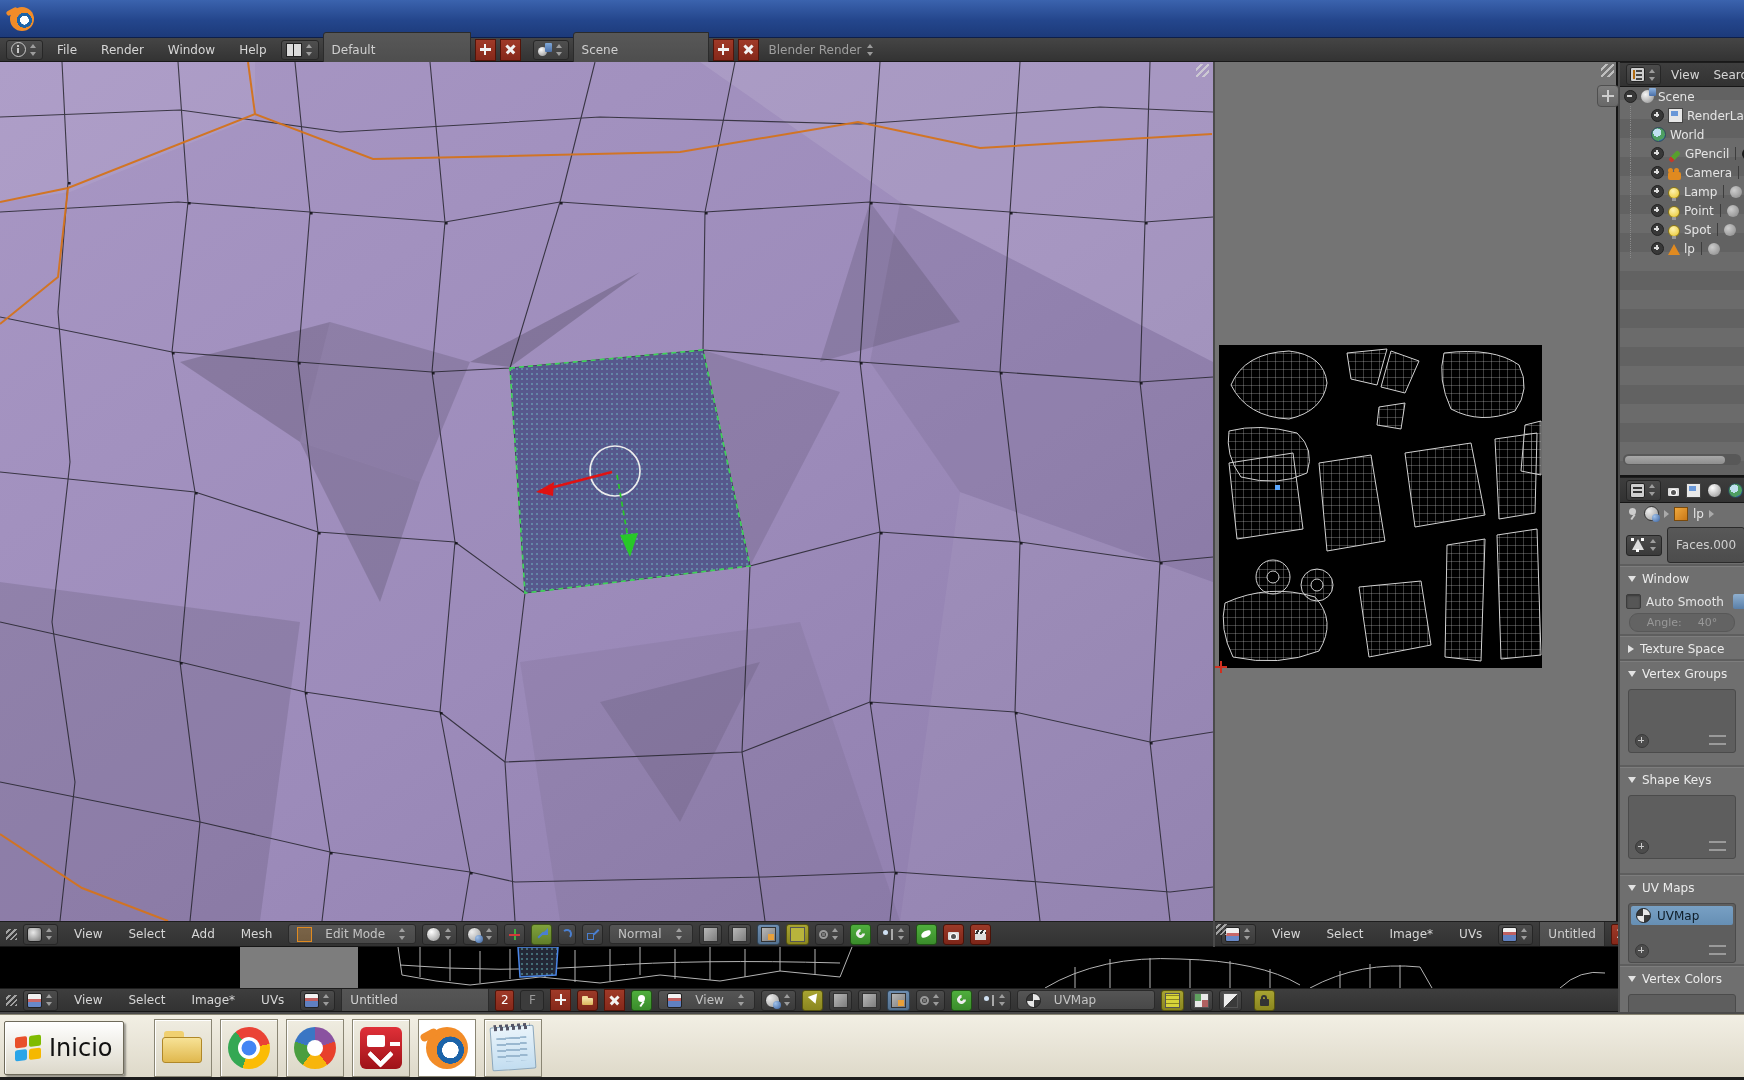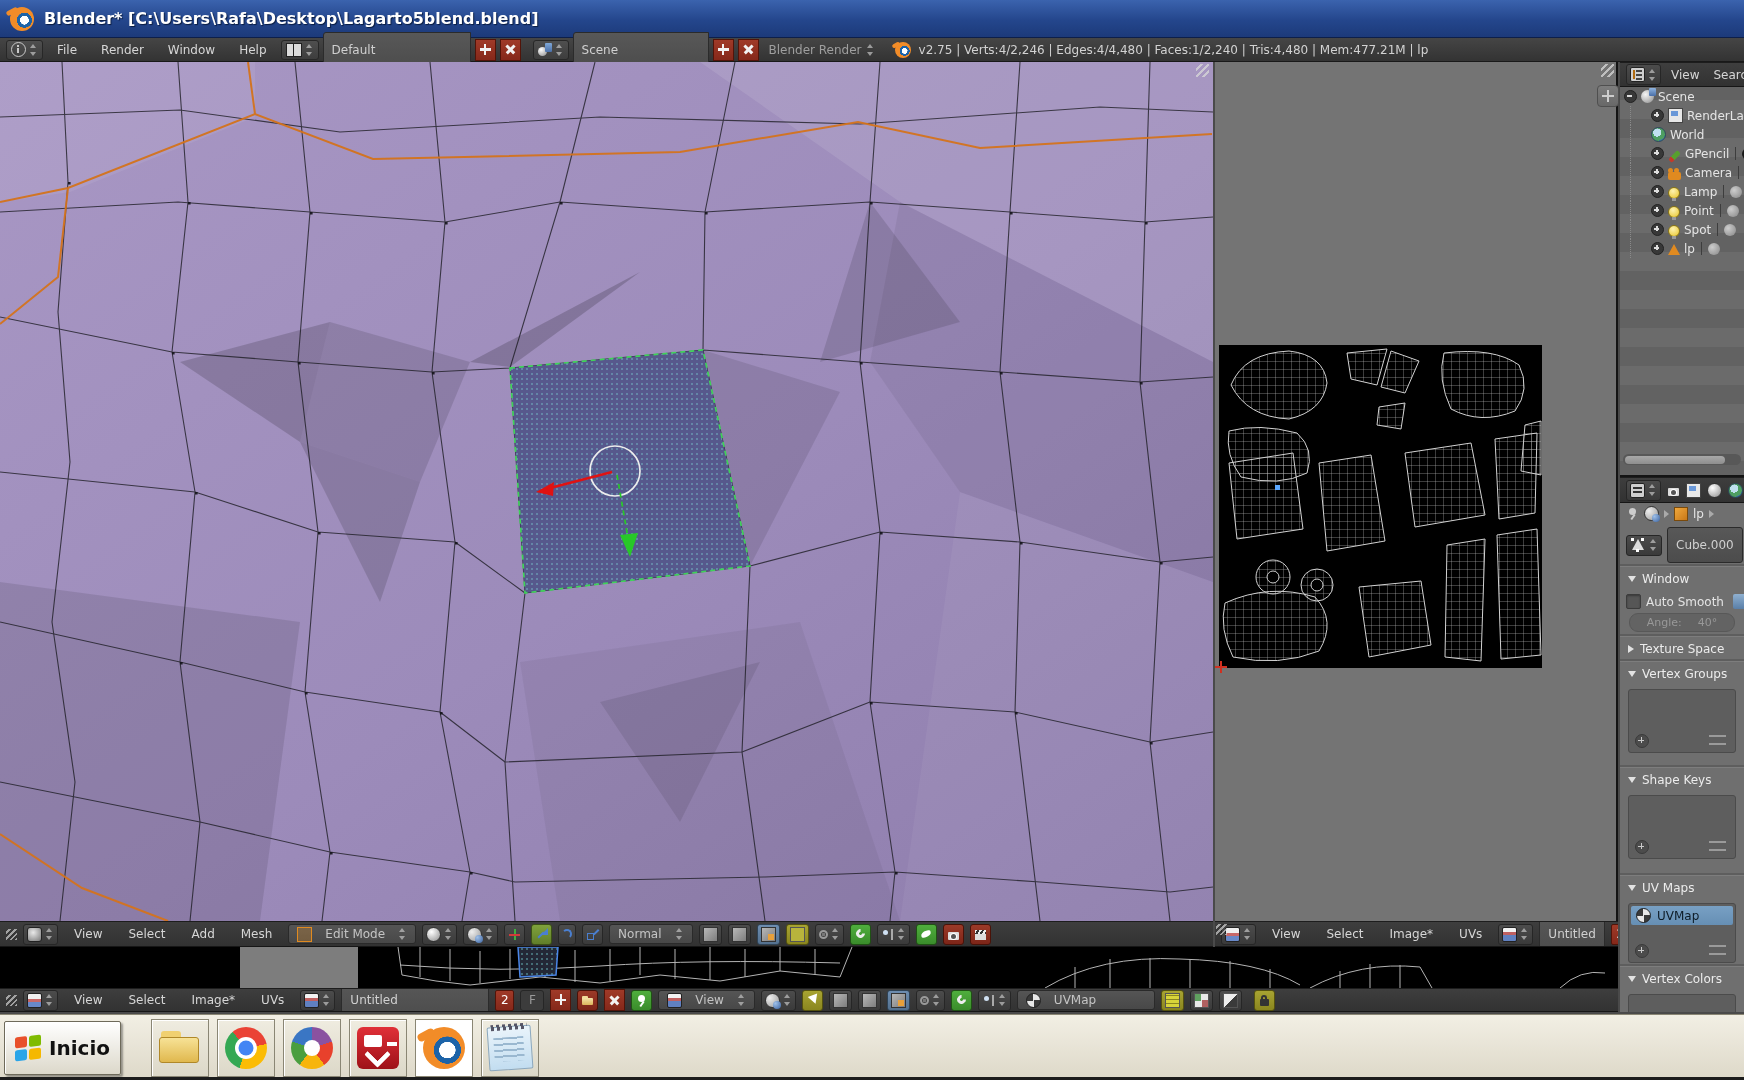--- a/index.html
+++ b/index.html
@@ -179,21 +179,21 @@
   #float-plus{position:absolute;left:1597px;top:85px;width:20px;height:20px;background:linear-gradient(#7d7d7d,#686868);border:1px solid #4f4f4f;border-radius:4px;}
   #float-plus::before{content:"";position:absolute;left:4px;top:8.6px;width:12px;height:2.6px;background:#cdcdcd;}
   #float-plus::after{content:"";position:absolute;left:8.6px;top:4px;width:2.6px;height:12px;background:#cdcdcd;}
   
   #taskbar{position:absolute;left:0;top:1014px;width:1744px;height:66px;background:linear-gradient(#f2efe4,#ddd8c8);
            border-top:1px solid #8a8674;display:flex;align-items:center;gap:8px;padding-left:4px;box-sizing:border-box;}
   #taskbar::after{content:"";position:absolute;left:0;bottom:0;width:100%;height:3px;background:#1c1c1c;}
   #start-btn{height:54px;min-width:108px;background:linear-gradient(#ffffff,#dcd8ca);border:1px solid #6e6a5a;
              border-radius:2px;box-shadow:inset 1px 1px 0 #fff,2px 2px 2px rgba(0,0,0,.35);
              display:flex;align-items:center;gap:8px;padding:0 10px;box-sizing:border-box;}
-  #start-btn .start-text{font-size:20px;font-weight:bold;color:#111;}
+  #start-btn .start-text{font-size:24px;font-weight:normal;color:#111;}
   .winflag{width:26px;height:24px;display:grid;grid-template-columns:12px 12px;grid-template-rows:11px 11px;gap:2px;transform:skewY(-6deg);}
   .winflag i{border-radius:2px;}
   .winflag i:nth-child(1){background:#e8502a;} .winflag i:nth-child(2){background:#7fbb00;}
   .winflag i:nth-child(3){background:#2aa5e8;} .winflag i:nth-child(4){background:#f5b800;}
   .qlbtn{width:56px;height:56px;background:linear-gradient(#efece0,#dcd8c8);border:1px solid #8a8674;
          box-shadow:inset 1px 1px 0 #fff;display:flex;align-items:center;justify-content:center;}
   .qlbtn.white{background:#fff;}
   .tico{width:42px;height:42px;position:relative;}
   .tico-folder{background:transparent;}
   .tico-folder::before{content:"";position:absolute;left:2px;top:4px;width:20px;height:9px;background:#f0d070;border-radius:3px 3px 0 0;}
@@ -214,21 +214,20 @@
   .fbtn{height:19px;min-width:16px;display:flex;align-items:center;justify-content:center;background:#3c3c3c;border:1px solid #262626;border-radius:3px;color:#9a9a9a;padding:0 3px;flex:0 0 auto;}
   .users-red{height:19px;min-width:17px;display:flex;align-items:center;justify-content:center;background:linear-gradient(#a03a28,#85281a);border:1px solid #521409;border-radius:2px;color:#fff;flex:0 0 auto;}
 </style>
 </head>
 <body>
 
 <div class="screen">
 
   <div id="titlebar">
     <span class="blender-logo"></span>
-    <span class="title">Blender* [C:\Users\Rafa\Desktop\Lagarto5blend.blend]</span>
   </div>
 
   <div id="infobar">
     <span class="ibtn">
         <span class="circle-i"></span>
         <span class="ud"></span>
       </span>
     <span class="menu-label">File</span>
     <span class="menu-label">Render</span>
     <span class="menu-label">Window</span>
@@ -244,24 +243,20 @@
         <span class="scene-ico"></span>
         <span class="ud"></span>
       </span>
     <span class="field" style="width:118px">Scene</span>
     <span class="red-btn rplus"></span>
     <span class="red-btn rx"></span>
     <span class="engine" style="">
         <span>Blender Render</span>
         <span class="ud"></span>
       </span>
-    <span id="stats">
-      <span class="blender-logo small"></span>
-      <span>v2.75 | Verts:4/2,246 | Edges:4/4,480 | Faces:1/2,240 | Tris:4,480 | Mem:477.21M | lp</span>
-    </span>
   </div>
 
   <div class="area" id="v3d-canvas">
     <svg width="1213" height="859" viewBox="0 0 1213 859">
       <defs>
         <linearGradient id="bgp" x1="0" y1="0" x2="1" y2="1">
           <stop offset="0" stop-color="#a897c4"></stop>
             <stop offset="0.55" stop-color="#9c8bba"></stop>
             <stop offset="1" stop-color="#8e7dac"></stop>
         </linearGradient>
@@ -651,21 +646,21 @@
         <span class="chev"></span>
         <span class="ocube"></span>
         <span>lp</span>
         <span class="chev"></span>
       </div>
       <div class="prow">
         <span class="hbtn">
             <span class="meshdata-ico"></span>
             <span class="ud"></span>
           </span>
-        <span class="field" style="width:76px;border-radius:3px">Cube.000</span>
+        <span class="field" style="width:76px;border-radius:3px">Faces.000</span>
       </div>
       <div class="phead">
           <span class="tri-d"></span>
           <span>Window</span>
         </div>
       <div class="prow" style="position:relative">
         <span class="checkbox"></span>
         <span>Auto Smooth</span>
         <span class="sliver"></span>
       </div>

